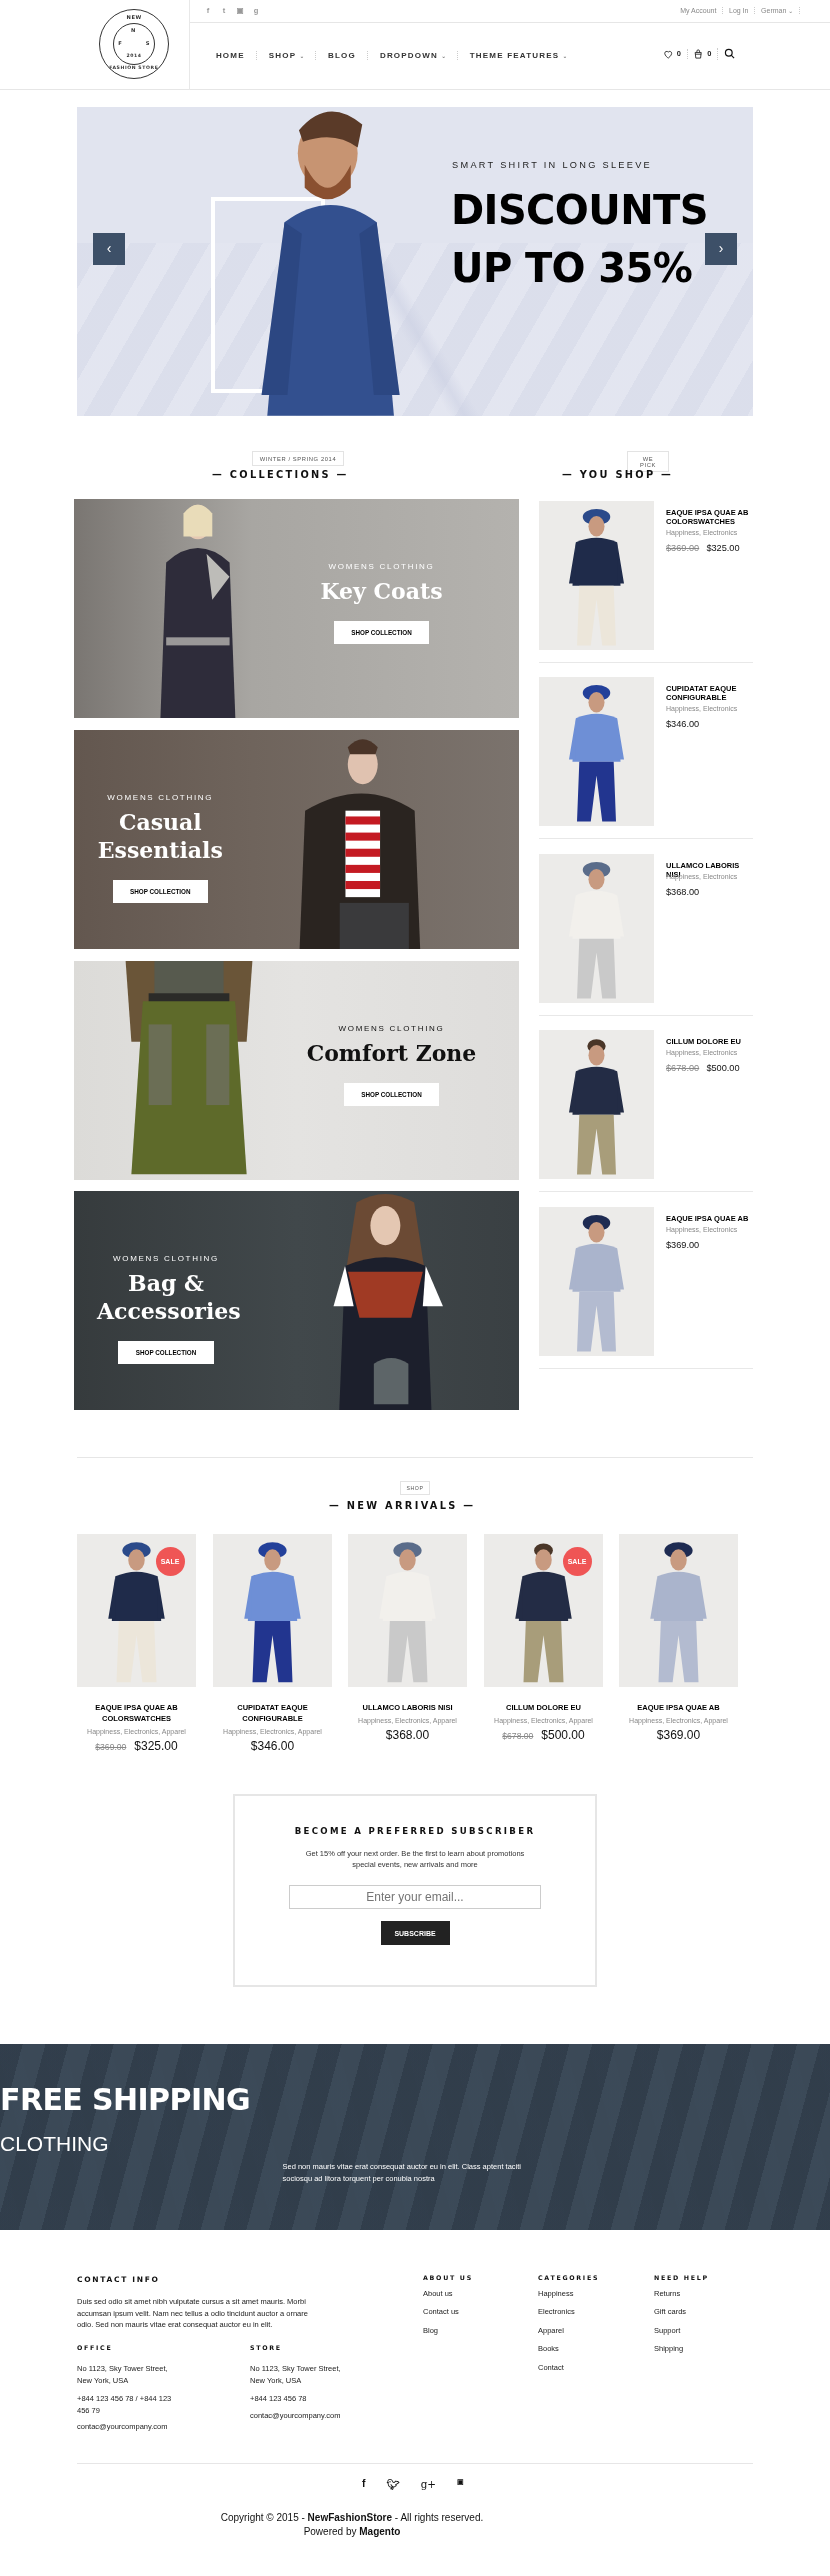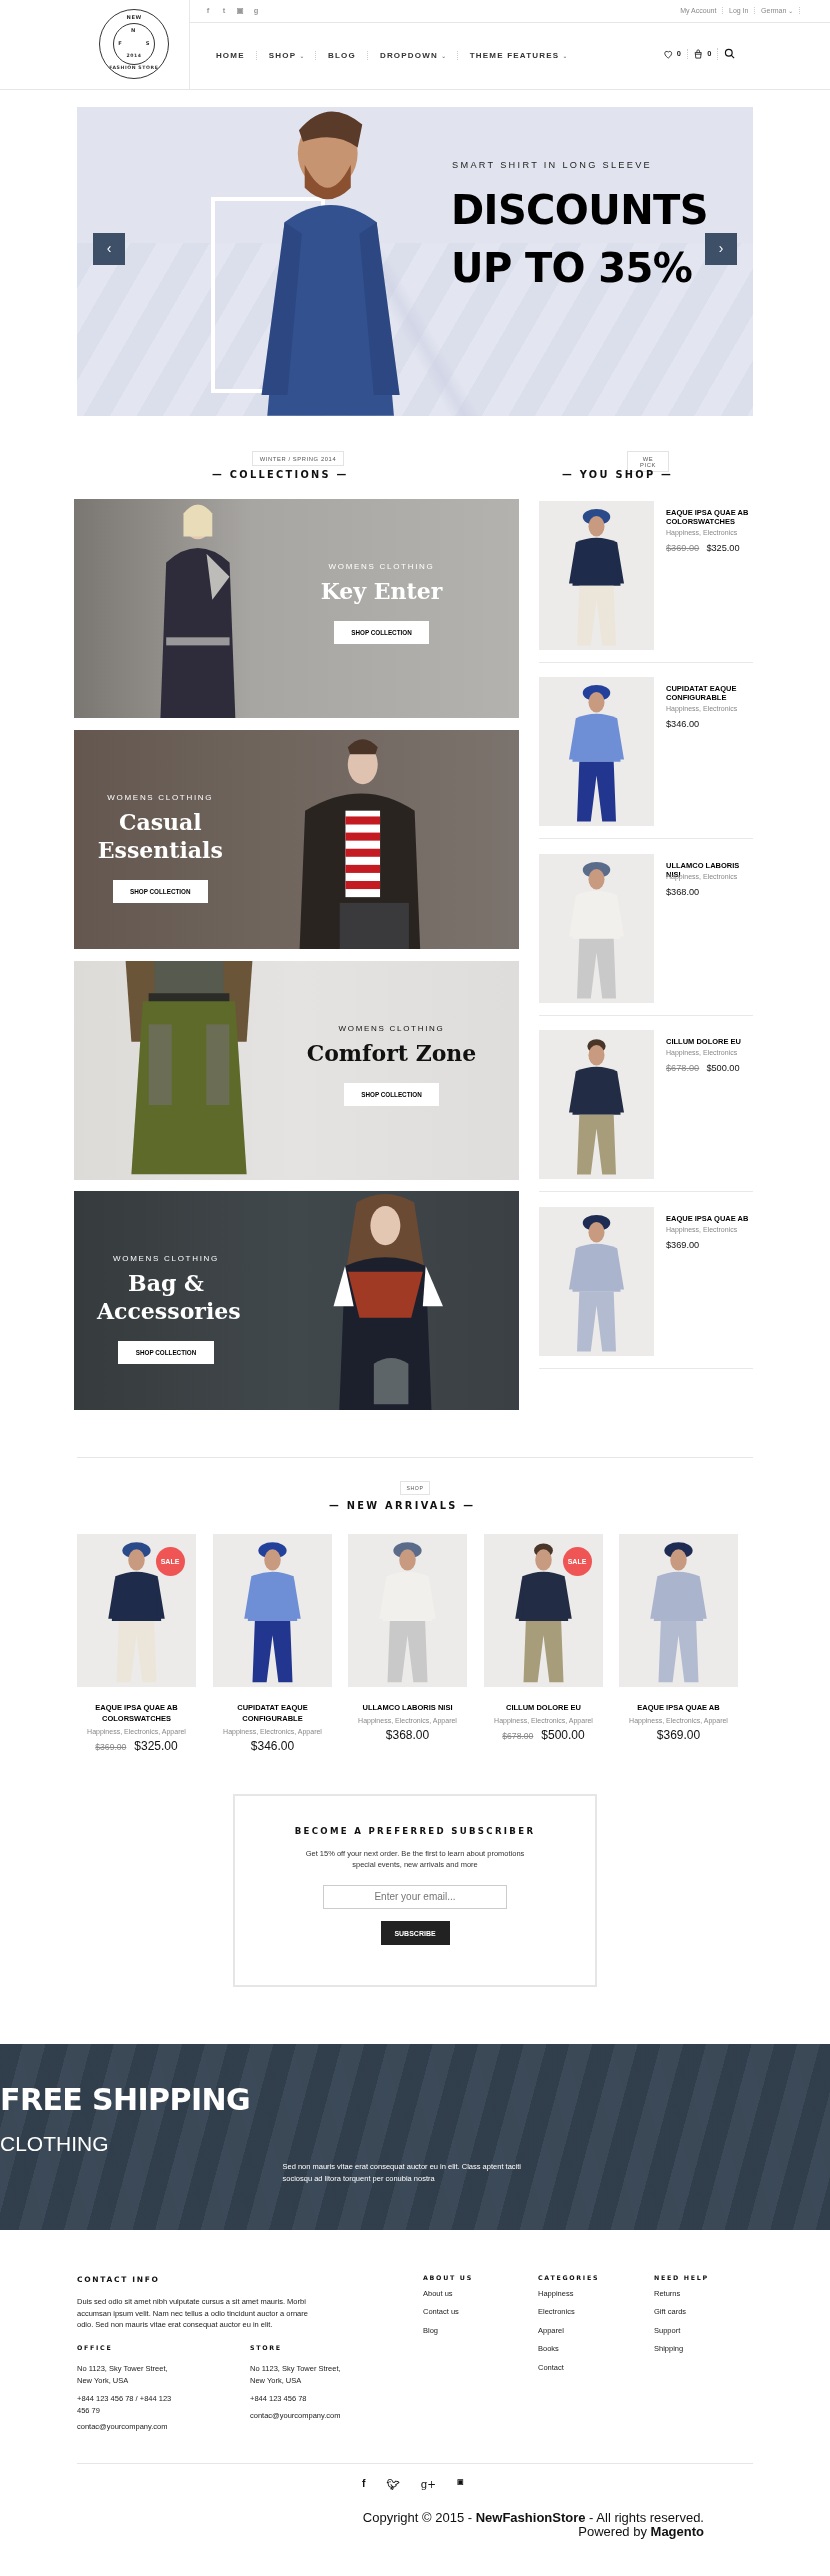--- a/index.html
+++ b/index.html
@@ -57,38 +57,38 @@
 .na-img{width:119px;height:153px;background:#ecebe9;position:relative;overflow:hidden}
 .sale{position:absolute;right:11.5px;top:12.7px;width:29px;height:29px;border-radius:50%;background:#ef5555;color:#fff;font-size:7px;font-weight:bold;text-align:center;line-height:29px}
 .na-name{margin-top:15px;text-align:center;font-size:7.5px;font-weight:bold;line-height:11px;color:#000}
 .na-cat{text-align:center;font-size:7px;color:#888;margin-top:3.5px}
 .na-price{text-align:center;font-size:12px;margin-top:4.6px;color:#111}
 .na-price .old{font-size:8.6px}
 
 .sub-box{position:absolute;left:233px;top:1794px;width:364px;height:193px;border:2.3px solid #e6e6e6;text-align:center}
 .sub-box h3{margin-top:30px;font-size:8.6px;letter-spacing:2.3px;font-family:"DejaVu Sans",sans-serif}
 .sub-box p{margin:11.5px auto 0;width:242px;font-size:7.5px;line-height:11.5px;color:#333}
-.sub-input{display:block;margin:14px auto 0;width:184px;height:24px;border:1.2px solid #ccc;text-align:center;font-size:10px;font-family:"Liberation Sans",sans-serif}
+.sub-input{display:block;margin:14px auto 0;width:252px;height:24px;border:1.2px solid #ccc;text-align:center;font-size:12px;font-family:"Liberation Sans",sans-serif}
 .sub-btn{margin-top:12.7px;width:69px;height:24px;background:#222;color:#fff;font-weight:bold;font-size:7px;border:none;cursor:pointer}
 
 .ship{position:absolute;left:0;top:2044px;width:830px;height:186px;background:#3b4957;overflow:hidden;color:#fff}
 .ship .pat{position:absolute;inset:0;background:
  repeating-linear-gradient(105deg,rgba(30,40,52,.35) 0 22px,transparent 22px 44px),
  repeating-linear-gradient(75deg,rgba(60,75,90,.35) 0 22px,transparent 22px 44px)}
 .ship h2{position:relative;margin-top:38px;font-size:30px;font-family:"DejaVu Sans",sans-serif;font-weight:bold;letter-spacing:-0.6px}
 .ship h4{position:relative;margin-top:15px;font-size:21px;font-weight:normal}
 .ship p{position:relative;margin:5px auto 0;width:265px;font-size:7.5px;line-height:11.5px}
 
 .f-h{position:absolute;font-size:7.5px;font-weight:bold;letter-spacing:1.7px;font-family:"DejaVu Sans",sans-serif}
 .f-t{position:absolute;font-size:7.5px;line-height:11.5px;color:#222}
 .f-list{position:absolute;font-size:7.5px;color:#222}
 .f-list div{height:18.4px}
 .f-line{position:absolute;left:77px;top:2463px;width:676px;height:0.6px;background:#e6e6e6}
 .f-social{position:absolute;left:362px;top:2478px;display:flex;gap:21px;font-size:10.4px;font-weight:bold}
-.copy{position:absolute;left:0;top:2511px;width:704px;text-align:right;font-size:13px;line-height:14px}
+.copy{position:absolute;left:0;top:2511px;width:704px;text-align:center;font-size:10px;line-height:14px}
 </style>
 </head>
 <body>
 
 <div class="header">
   <div class="logo-col">
     <div class="logo">
       <span class="t" style="left:26.5px;top:3.5px">NEW</span>
       <div class="inner">
         <span class="t" style="left:17.3px;top:3.5px">N</span>
@@ -170,21 +170,21 @@
 <div class="banner" style="top:499px;background:linear-gradient(90deg,#7a7672 0%,#a8a6a2 40%,#b4b2ae 100%)">
   <svg class="fig" style="left:69px;top:0" width="104" height="219" viewBox="0 0 180 380">
     <ellipse cx="95" cy="40" rx="24" ry="30" fill="#e5c9b3"></ellipse>
       <path d="M70 25 q25 -30 50 0 v40 h-50z" fill="#e9dcb9"></path>
     <path d="M40 110 q55 -50 110 0 l10 270 h-130z" fill="#2e2c3a"></path>
       <path d="M110 95 l40 40 l-30 40z" fill="#bdbcb8"></path>
     <rect x="40" y="240" width="110" height="14" fill="#9a9898"></rect>
   </svg>
   <div class="txt" style="left:221px;top:63px;color:#fff">
     <div class="kicker">WOMENS CLOTHING</div>
-    <div class="title">Key Enter</div>
+    <div class="title">Key Coats</div>
     <span class="btn">SHOP COLLECTION</span>
   </div>
 </div>
 
 <div class="banner" style="top:730px;background:linear-gradient(90deg,#63574f 0%,#6f645c 40%,#7b736d 100%)">
   <svg class="fig" style="left:208px;top:0" width="150" height="219" viewBox="0 0 260 380">
     <ellipse cx="140" cy="60" rx="26" ry="34" fill="#e0c2b0"></ellipse>
       <path d="M114 30 q26 -28 52 0 l-4 12 h-44z" fill="#4a3428"></path>
     <path d="M40 140 q100 -60 190 0 l10 250 h-210z" fill="#2a2420"></path>
     <rect x="110" y="140" width="60" height="150" fill="#fff"></rect>

